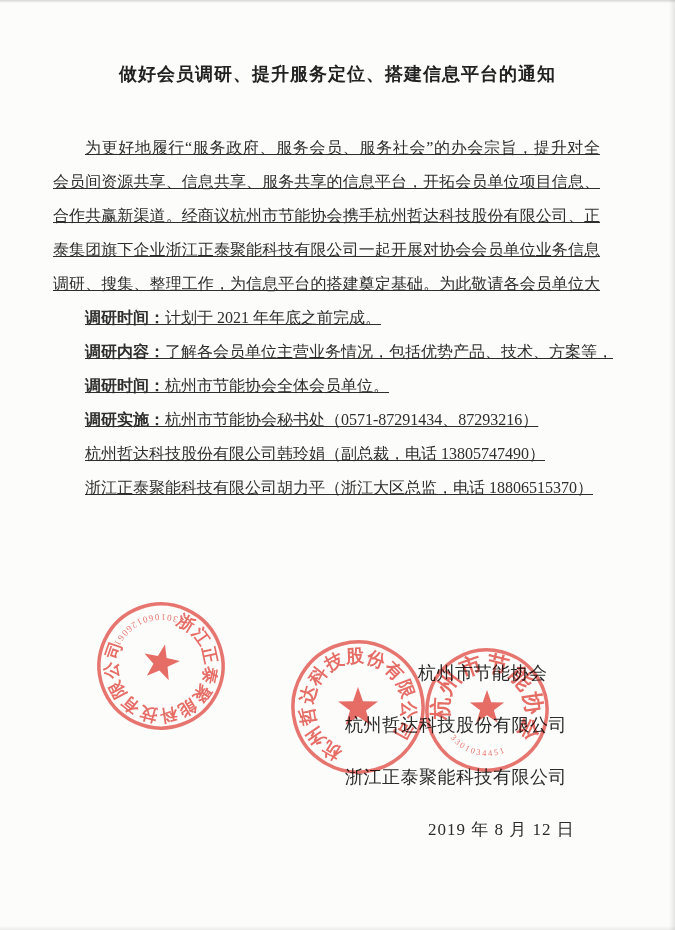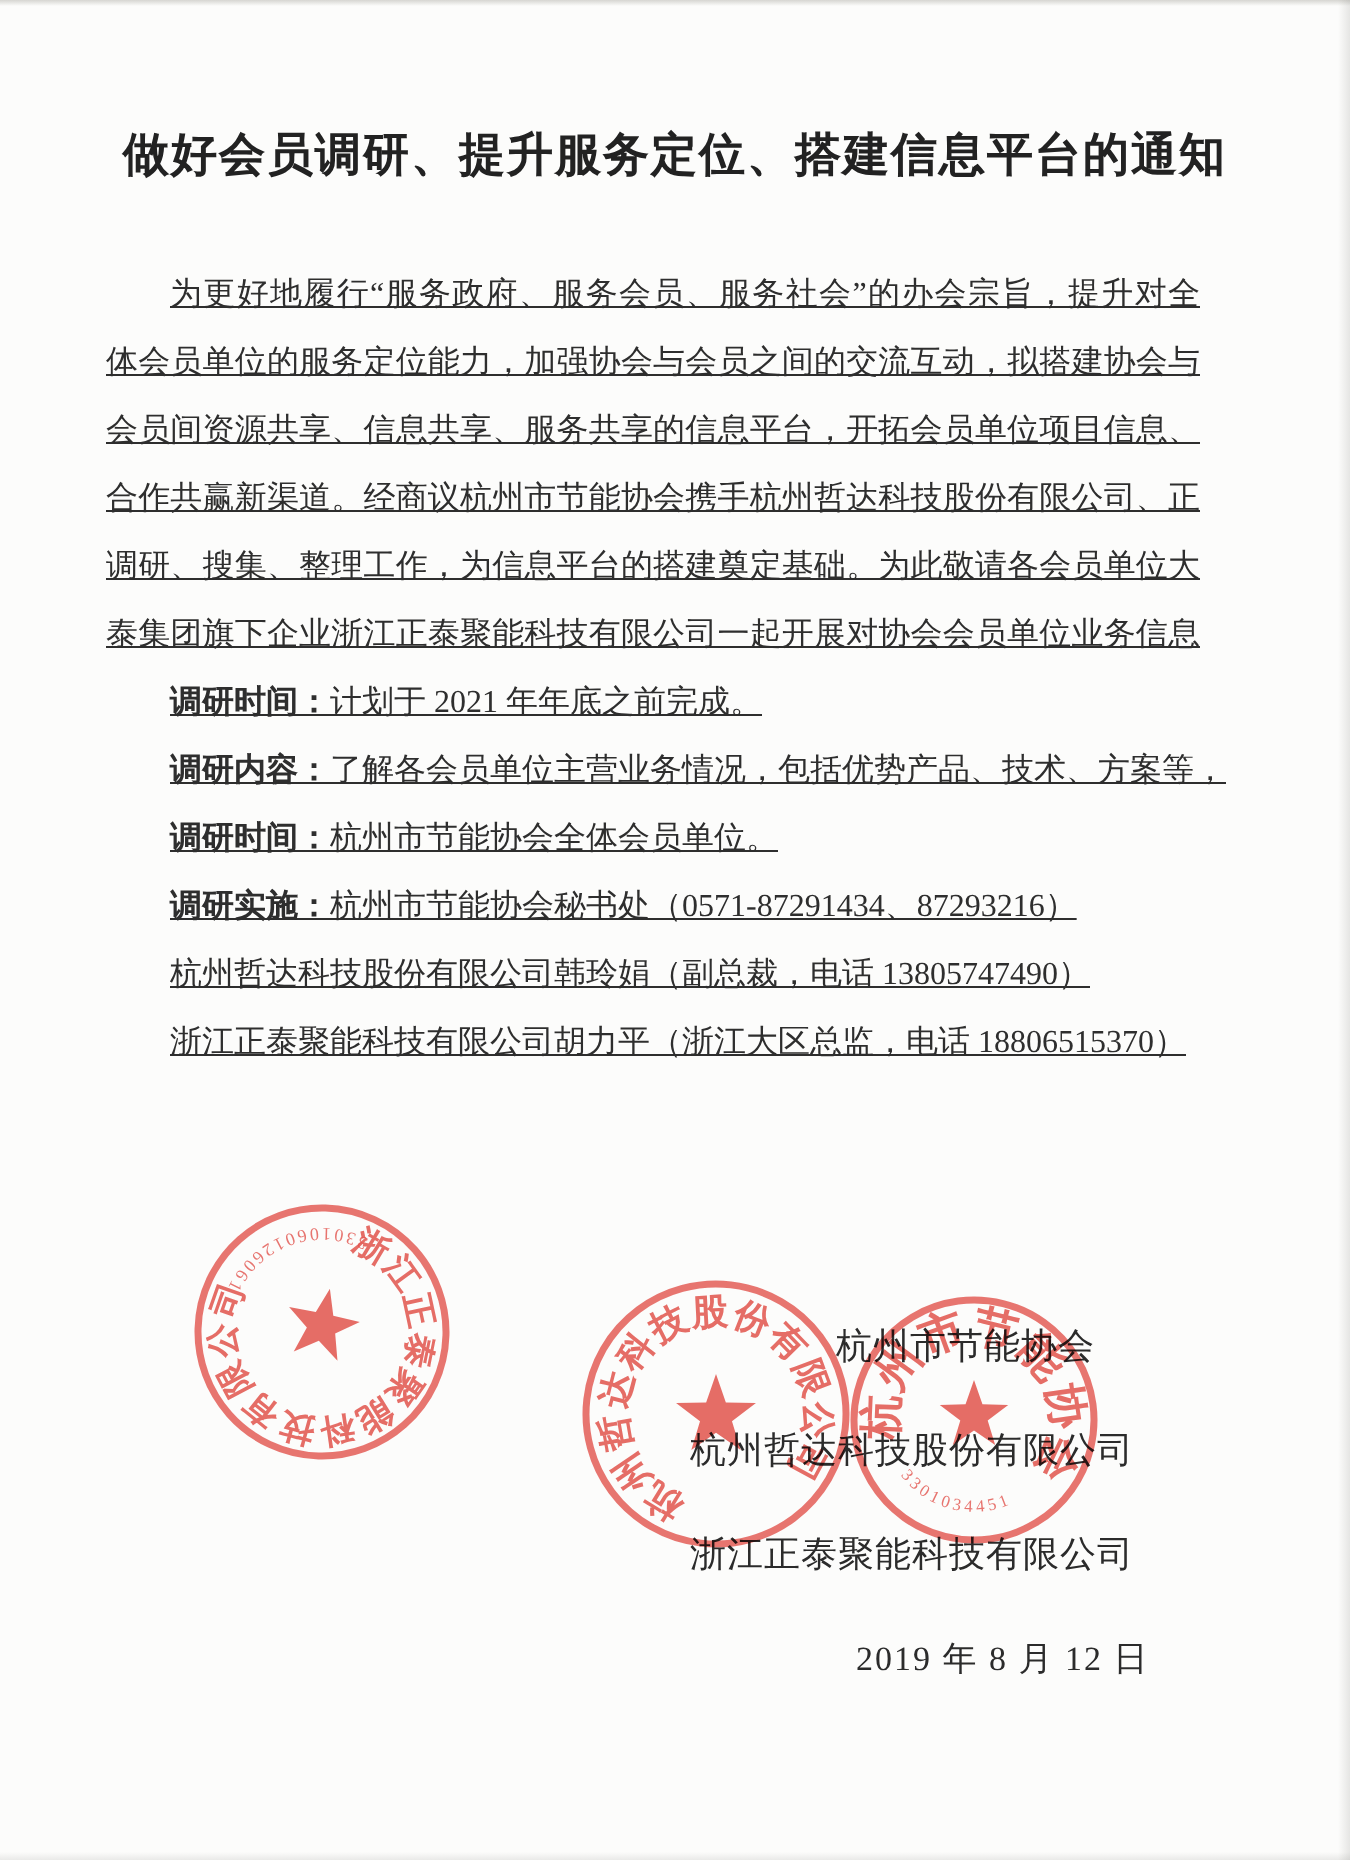--- a/index.html
+++ b/index.html
@@ -5,21 +5,21 @@
   html,body{margin:0;padding:0;background:#888;}
   .page{position:relative;width:675px;height:930px;background:#fcfcfb;overflow:hidden;
         font-family:"Liberation Serif","DejaVu Serif",serif;color:#2e2e2e;}
   .edge-top{position:absolute;top:0;left:0;right:0;height:3px;
         background:linear-gradient(#d6d5d1,rgba(255,255,255,0));}
   .edge-right{position:absolute;top:0;right:0;bottom:0;width:6px;
         background:linear-gradient(90deg,rgba(0,0,0,0),rgba(110,110,105,.16));}
   .edge-bottom{position:absolute;left:0;right:0;bottom:0;height:4px;
         background:linear-gradient(rgba(255,255,255,0),rgba(100,100,95,.12));}
   .title{position:absolute;top:62px;left:0;right:0;text-align:center;
-        font-size:23px;font-weight:700;letter-spacing:1px;color:#222;}
+        font-size:18px;font-weight:700;letter-spacing:1px;color:#222;}
   .body-block{position:absolute;left:53px;top:131px;width:547px;text-decoration:underline;}
   .bl{height:34px;line-height:34px;font-size:16px;white-space:nowrap;}
   .bl.full{white-space:normal;text-align:justify;text-align-last:justify;}
   .bl.ind{text-indent:32px;}
   .lb{font-weight:700;}
   .sig{position:absolute;font-size:18px;line-height:22px;letter-spacing:0.5px;color:#2b2b2b;}
   .sig.s1{left:418px;top:662px;}
   .sig.s2{left:345px;top:714px;}
   .sig.s3{left:345px;top:766px;}
   .sig.date{left:428px;top:819px;font-size:17px;letter-spacing:1px;}
@@ -31,25 +31,24 @@
 
 <div class="page">
   <div class="edge-top"></div>
   <div class="edge-right"></div>
   <div class="edge-bottom"></div>
 
   <div class="title">做好会员调研、提升服务定位、搭建信息平台的通知</div>
 
   <div class="body-block">
     <div class="bl full ind"><span class="lb"></span><span>为更好地履行“服务政府、服务会员、服务社会”的办会宗旨，提升对全</span></div>
-    <div class="bl full"><span class="lb"></span><span>体会员单位的服务定位能力，加强协会与会员之间的交流互动，拟搭建协会与</span></div>
     <div class="bl full"><span class="lb"></span><span>会员间资源共享、信息共享、服务共享的信息平台，开拓会员单位项目信息、</span></div>
     <div class="bl full"><span class="lb"></span><span>合作共赢新渠道。经商议杭州市节能协会携手杭州哲达科技股份有限公司、正</span></div>
+    <div class="bl full"><span class="lb"></span><span>泰集团旗下企业浙江正泰聚能科技有限公司一起开展对协会会员单位业务信息</span></div>
     <div class="bl full"><span class="lb"></span><span>调研、搜集、整理工作，为信息平台的搭建奠定基础。为此敬请各会员单位大</span></div>
-    <div class="bl full"><span class="lb"></span><span>泰集团旗下企业浙江正泰聚能科技有限公司一起开展对协会会员单位业务信息</span></div>
     <div class="bl ind"><span class="lb">调研时间：</span><span>计划于 2021 年年底之前完成。</span></div>
     <div class="bl ind"><span class="lb">调研内容：</span><span>了解各会员单位主营业务情况，包括优势产品、技术、方案等，</span></div>
     <div class="bl ind"><span class="lb">调研时间：</span><span>杭州市节能协会全体会员单位。</span></div>
     <div class="bl ind"><span class="lb">调研实施：</span><span>杭州市节能协会秘书处（0571-87291434、87293216）</span></div>
     <div class="bl ind"><span class="lb"></span><span>杭州哲达科技股份有限公司韩玲娟（副总裁，电话 13805747490）</span></div>
     <div class="bl ind"><span class="lb"></span><span>浙江正泰聚能科技有限公司胡力平（浙江大区总监，电话 18806515370）</span></div>
   </div>
 
   <div class="sig s1">杭州市节能协会</div>
   <div class="sig s2">杭州哲达科技股份有限公司</div>

